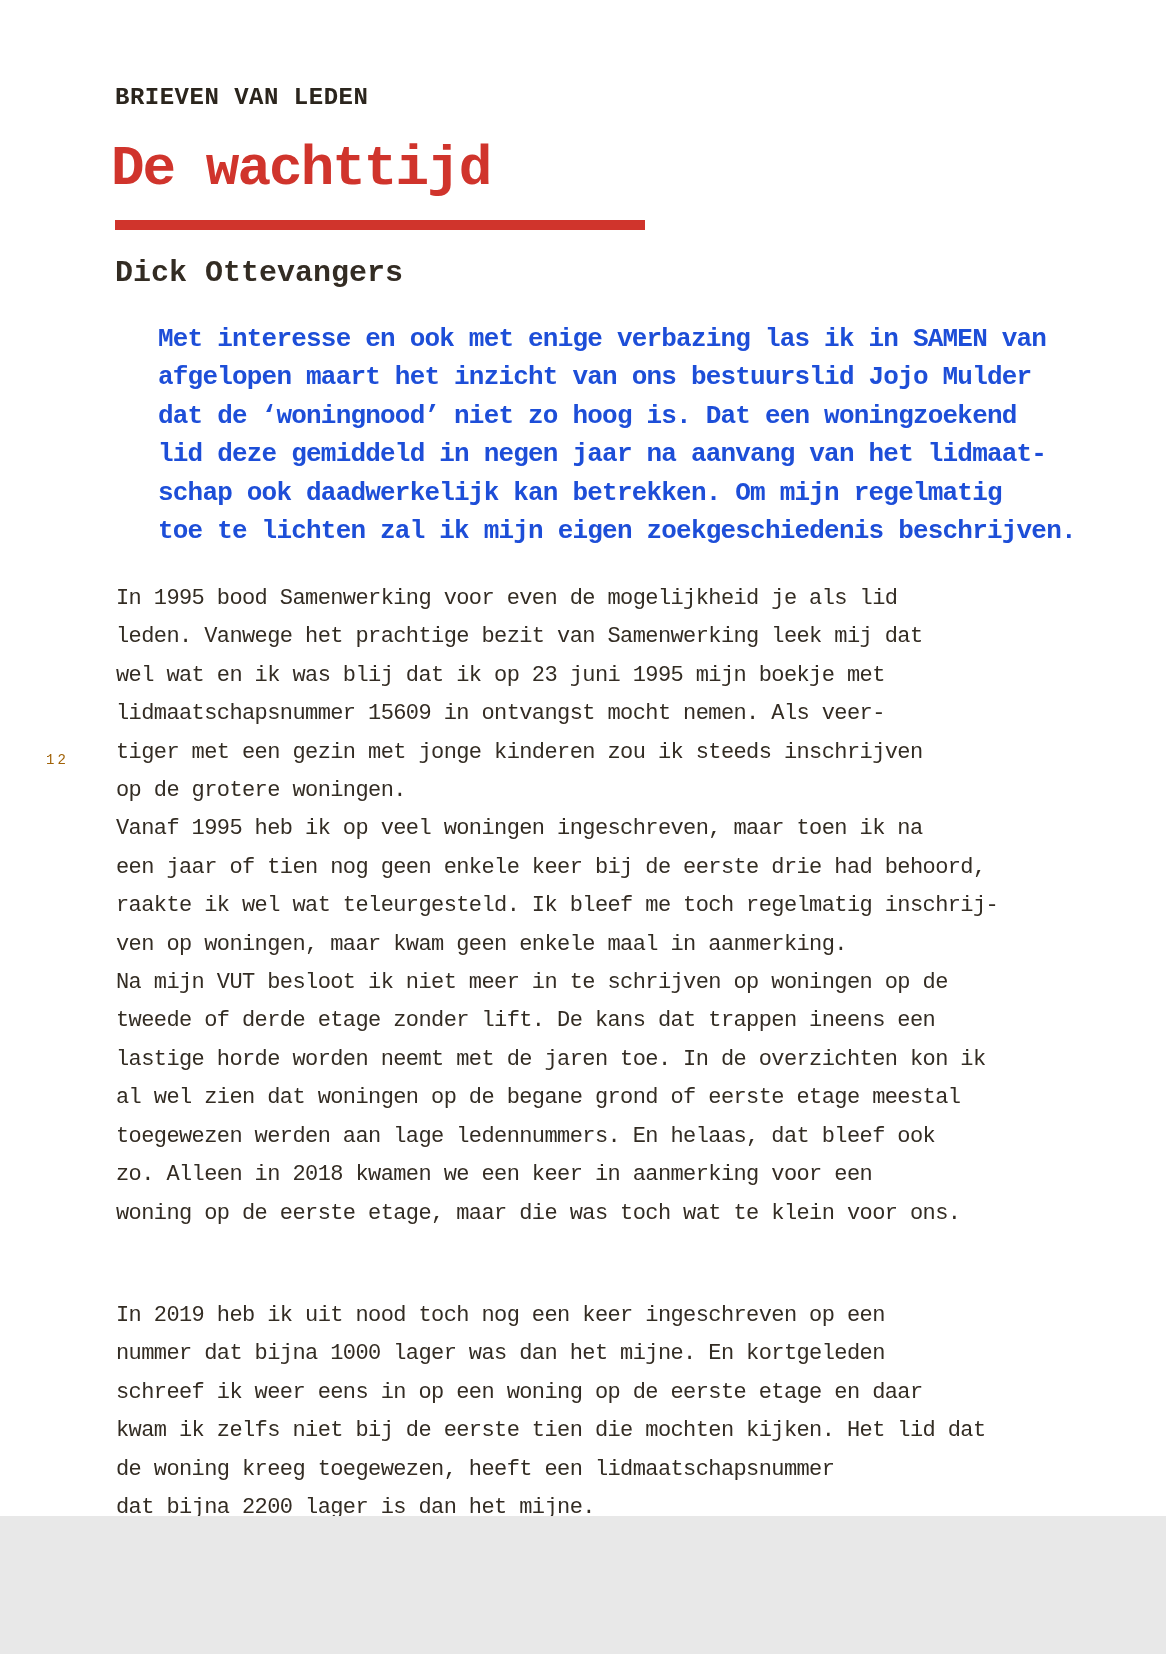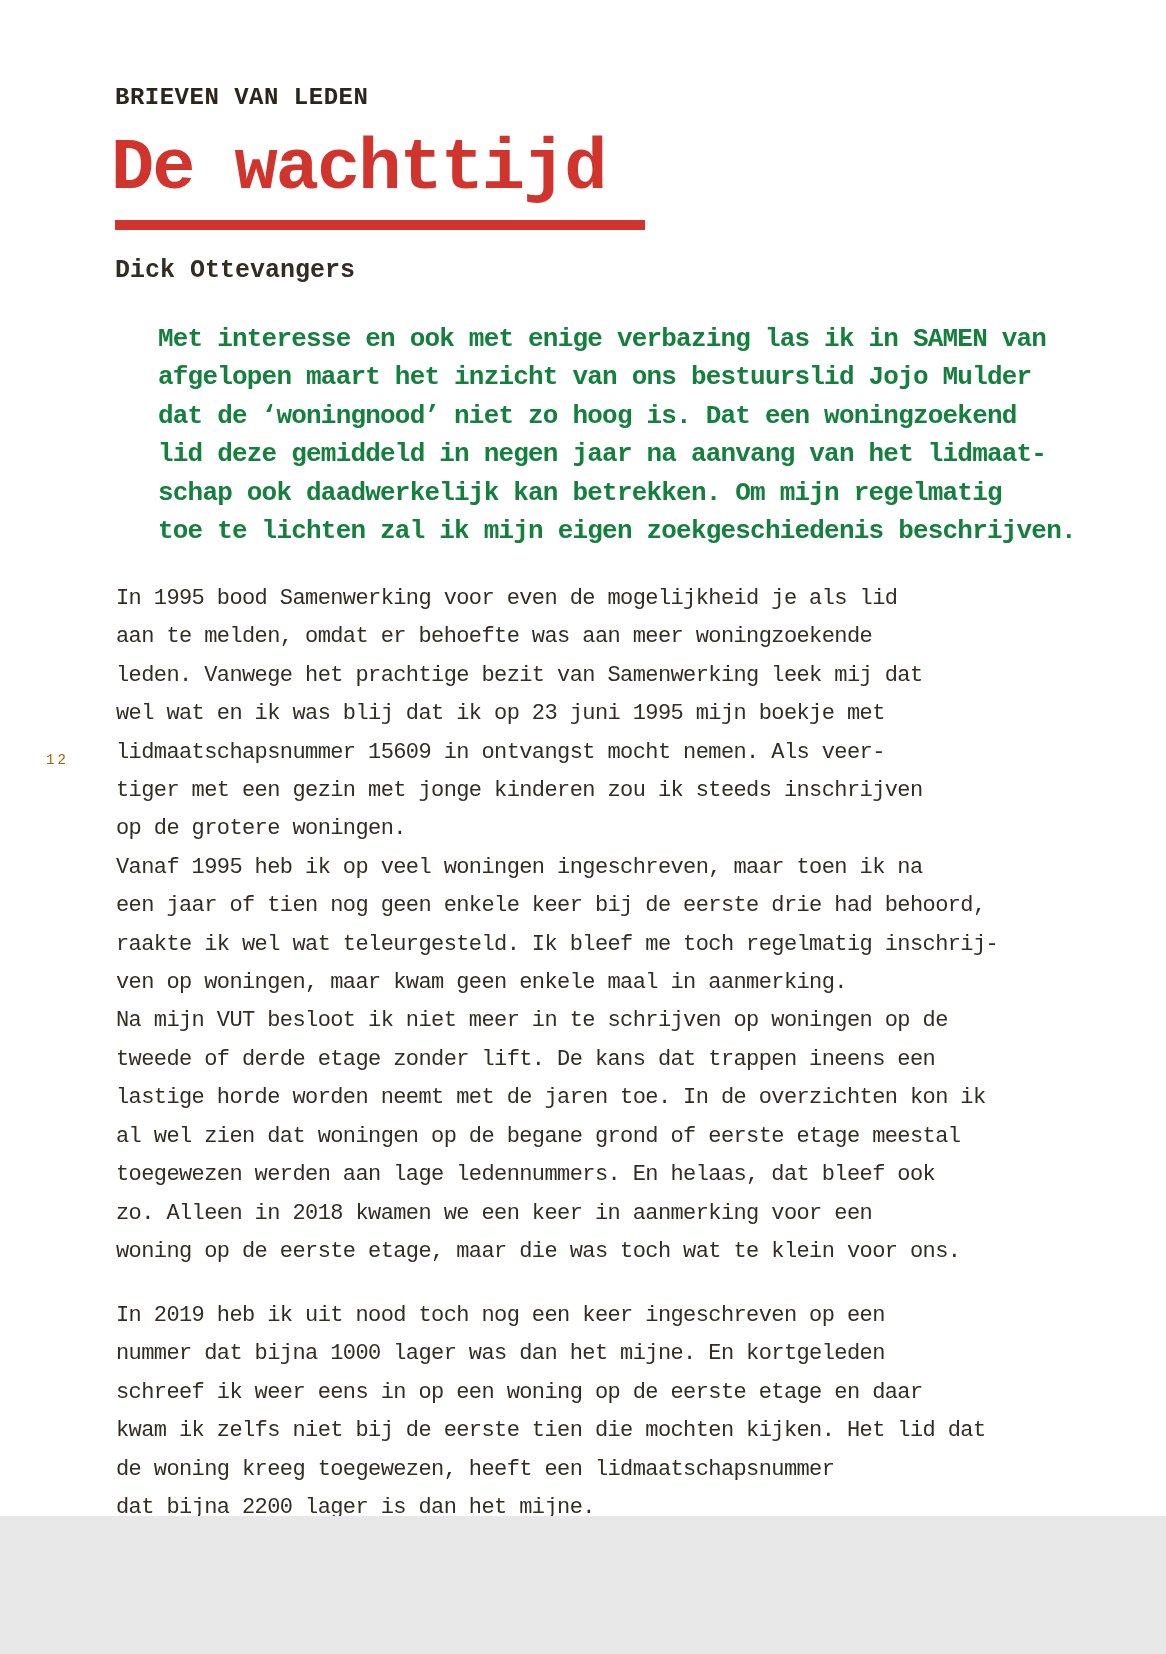--- a/index.html
+++ b/index.html
@@ -24,53 +24,53 @@
     font-size: 24px;
     font-weight: bold;
     letter-spacing: 0.5px;
     color: #2b251d;
     white-space: nowrap;
   }
   .title {
     position: absolute;
     left: 111px;
     top: 125px;
-    font-size: 72px;
+    font-size: 56px;
     line-height: 88px;
     font-weight: bold;
     letter-spacing: -2px;
     color: #d0342c;
     white-space: nowrap;
   }
   .title-underline {
     position: absolute;
     left: 115px;
     top: 220px;
     width: 530px;
     height: 10px;
     background: #d0342c;
   }
   .author {
     position: absolute;
     left: 115px;
     top: 256px;
-    font-size: 25px;
+    font-size: 30px;
     font-weight: 600;
     color: #332c23;
     white-space: nowrap;
   }
   .intro {
     position: absolute;
     left: 158px;
     top: 320px;
     font-size: 26px;
     font-weight: bold;
     letter-spacing: -0.8px;
     line-height: 38.4px;
-    color: #15803d;
+    color: #1d4ed8;
   }
   .body-block {
     position: absolute;
     left: 116px;
     font-size: 22px;
     letter-spacing: -0.6px;
     line-height: 38.4px;
     color: #332c23;
   }
   .body-block-1 { top: 580px; }
@@ -102,21 +102,20 @@
     <div class="ln">Met interesse en ook met enige verbazing las ik in SAMEN van</div>
     <div class="ln">afgelopen maart het inzicht van ons bestuurslid Jojo Mulder</div>
     <div class="ln">dat de ‘woningnood’ niet zo hoog is. Dat een woningzoekend</div>
     <div class="ln">lid deze gemiddeld in negen jaar na aanvang van het lidmaat-</div>
     <div class="ln">schap ook daadwerkelijk kan betrekken. Om mijn regelmatig</div>
     <div class="ln">toe te lichten zal ik mijn eigen zoekgeschiedenis beschrijven.</div>
   </div>
 
   <div class="body-block body-block-1">
     <div class="ln">In 1995 bood Samenwerking voor even de mogelijkheid je als lid</div>
-    <div class="ln">aan te melden, omdat er behoefte was aan meer woningzoekende</div>
     <div class="ln">leden. Vanwege het prachtige bezit van Samenwerking leek mij dat</div>
     <div class="ln">wel wat en ik was blij dat ik op 23 juni 1995 mijn boekje met</div>
     <div class="ln">lidmaatschapsnummer 15609 in ontvangst mocht nemen. Als veer-</div>
     <div class="ln">tiger met een gezin met jonge kinderen zou ik steeds inschrijven</div>
     <div class="ln">op de grotere woningen.</div>
     <div class="ln">Vanaf 1995 heb ik op veel woningen ingeschreven, maar toen ik na</div>
     <div class="ln">een jaar of tien nog geen enkele keer bij de eerste drie had behoord,</div>
     <div class="ln">raakte ik wel wat teleurgesteld. Ik bleef me toch regelmatig inschrij-</div>
     <div class="ln">ven op woningen, maar kwam geen enkele maal in aanmerking.</div>
     <div class="ln">Na mijn VUT besloot ik niet meer in te schrijven op woningen op de</div>

